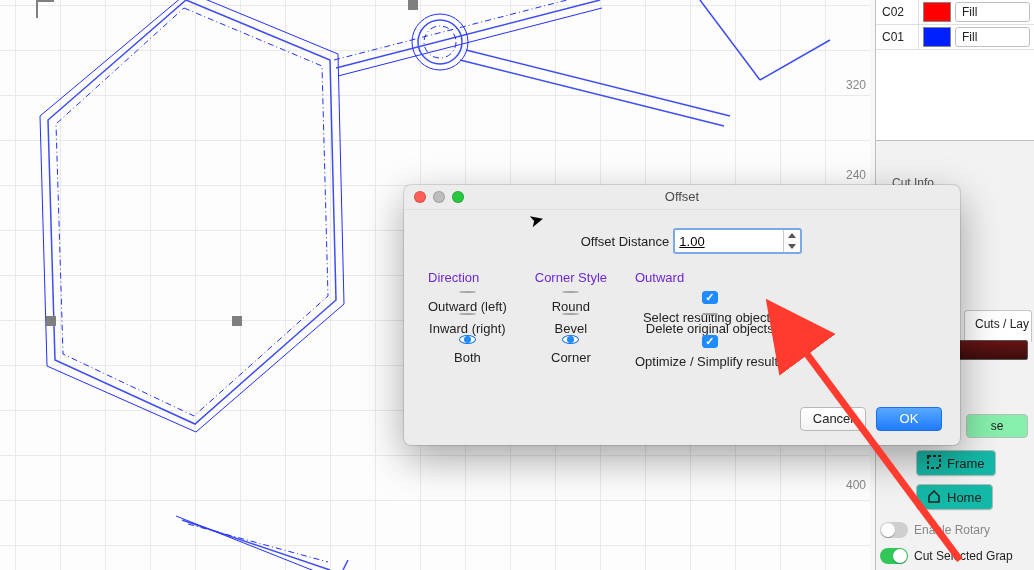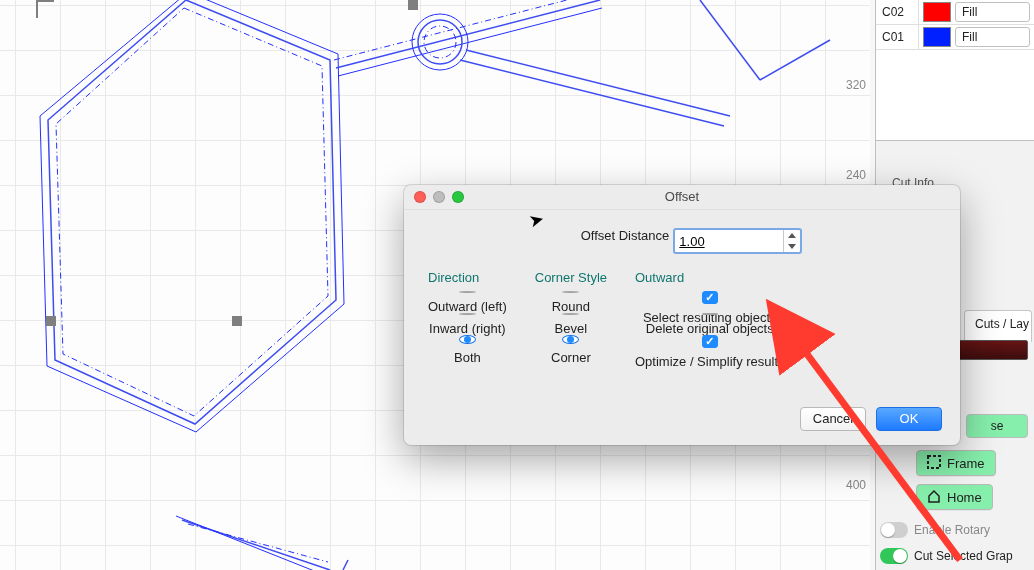--- a/index.html
+++ b/index.html
@@ -146,21 +146,21 @@
     top: 450px;
     left: 880px;
     width: 150px;
   }
   .mac-btn {
     display: inline-flex;
     align-items: center;
     gap: 6px;
     height: 24px;
     padding: 0 10px;
-    background: #86efac;
+    background: #14b8a6;
     border: 1px solid #b8b8b8;
     border-radius: 4px;
     box-shadow: 0 1px 0 rgba(0,0,0,0.05);
     font-size: 13px;
     color: #222;
     margin-bottom: 8px;
   }
   .mac-btn svg { width: 14px; height: 14px; }
 
   .toggle-row {
@@ -228,20 +228,21 @@
     left: 529px; top: 209px;
     font-size: 18px;
     color: #000;
     transform: rotate(-15deg);
     pointer-events: none;
     z-index: 20;
   }
 
   .offset-dist-row {
     display: flex;
+    align-items: center;
     justify-content: center;
     gap: 4px;
     margin-top: 18px;
     margin-left: 19px;
   }
   .num-field {
     display: flex;
     align-items: center;
     border: 2px solid #7aa9e8;
     border-radius: 3px;
@@ -273,21 +274,21 @@
   .spinner svg { width: 8px; height: 5px; fill: #555; }
 
   .groups {
     display: flex;
     padding: 16px 24px 0 24px;
     gap: 28px;
   }
   .group { display: flex; flex-direction: column; gap: 4px; }
   .group .group-label {
     font-size: 13px;
-    color: #0f766e;
+    color: #6d28d9;
     margin-bottom: 2px;
   }
   .radio-row, .check-row {
     display: flex;
     align-items: center;
     gap: 6px;
     font-size: 13px;
     color: #222;
     height: 18px;
     flex-direction: column;

